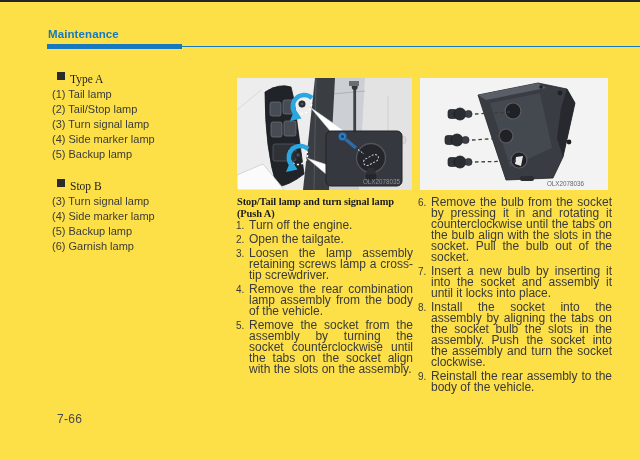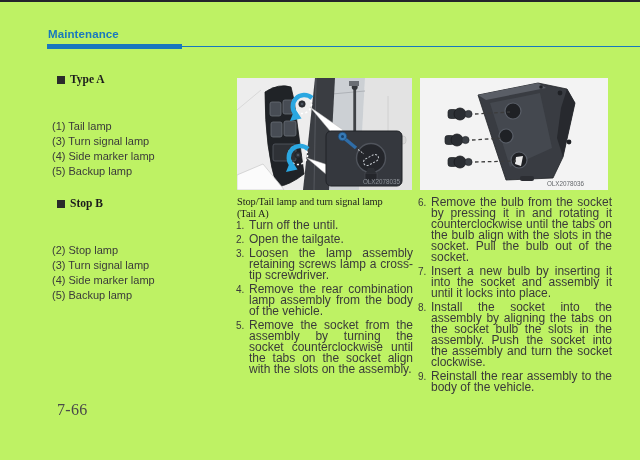--- a/index.html
+++ b/index.html
@@ -1,20 +1,20 @@
 <!DOCTYPE html>
 <html><head>
 <meta charset="utf-8">
 <style>
   * { margin: 0; padding: 0; box-sizing: border-box; }
   html,body { background:#ffffff; }
   .page {
     position: relative;
     width: 640px; height: 460px;
-    background: #bef264;
+    background: #fde047;
     font-family: "Liberation Sans", sans-serif;
     color: #3a3a3a;
     overflow: hidden;
   }
   .top-rule {
     position: absolute; left: 0; top: 0;
     width: 640px; height: 2px;
     background: #23242c;
   }
   .header-title {
@@ -27,56 +27,56 @@
     width: 135px; height: 5px; background: #1878be;
   }
   .rule-thin {
     position: absolute; left: 182px; top: 46px;
     width: 458px; height: 1.4px; background: #1878be;
   }
   
   .lamp-col { position: absolute; left: 52px; top: 72px; width: 180px; }
   .type-heading {
     font-family: "Liberation Serif", serif;
-    font-weight: bold; font-size: 11.5px; color: #1c1c1c;
+    font-weight: normal; font-size: 11.5px; color: #1c1c1c;
     padding-left: 5px; line-height: 15px;
-    display: flex; align-items: center;
+    display: flex; align-items: flex-start;
   }
   .sq {
     display: inline-block; width: 8px; height: 8px;
     background: #2b2b2b; margin-right: 5px; flex: 0 0 auto;
   }
-  .lamp-list { list-style: none; margin-top: 32px; }
+  .lamp-list { list-style: none; }
   .lamp-list li { font-size: 11px; line-height: 15px; color: #3a3a3a; }
   .type-gap { height: 17px; }
   
   .fig1 { position: absolute; left: 237px; top: 78px; width: 175px; height: 112px; }
   .fig2 { position: absolute; left: 420px; top: 78px; width: 188px; height: 112px; }
   
   .caption {
     position: absolute; left: 237px; top: 196px; width: 180px;
-    font-family: "Liberation Serif", serif; font-weight: normal;
+    font-family: "Liberation Serif", serif; font-weight: bold;
     font-size: 10.4px; line-height: 11.5px; color: #1c1c1c;
     letter-spacing: -0.1px; white-space: nowrap;
   }
   .caption .cap2 { display: block; white-space: normal; }
   .steps { position: absolute; list-style: none; }
   .steps-mid { left: 236px; top: 220px; width: 177px; }
   .steps-right { left: 418px; top: 197px; width: 194px; }
   .step { display: flex; margin-bottom: 3px; }
   .step-num {
     flex: 0 0 13px; font-size: 10px; line-height: 11px; color: #3a3a3a;
   }
   .step-text {
     flex: 1 1 auto; font-size: 12px; line-height: 11px; color: #3a3a3a;
     text-align: justify; text-justify: inter-word;
   }
   .page-num {
-    position: absolute; left: 57px; top: 401px;
-    font-size: 16px; color: #4a4a4a; letter-spacing: 0.3px; font-family: Liberation Serif, serif;
+    position: absolute; left: 57px; top: 412px;
+    font-size: 12px; color: #4a4a4a; letter-spacing: 0.3px;
   }
   svg { display: block; }
   .figcode1 { font-family: "Liberation Sans", sans-serif; font-size: 6.3px; fill: #8d9298; }
   .figcode2 { font-family: "Liberation Sans", sans-serif; font-size: 6.3px; fill: #64676b; }
 </style>
 </head>
 <body>
 
 <div class="page">
   <div class="top-rule"></div>
@@ -84,34 +84,35 @@
   <div class="rule-thick"></div>
   <div class="rule-thin"></div>
 
   <div class="lamp-col">
     <div class="type-heading">
       <span class="sq"></span>
       <span>Type A</span>
     </div>
     <ul class="lamp-list">
       <li>(1) Tail lamp</li>
+      <li>(2) Tail/Stop lamp</li>
       <li>(3) Turn signal lamp</li>
       <li>(4) Side marker lamp</li>
       <li>(5) Backup lamp</li>
     </ul>
     <div class="type-gap"></div>
     <div class="type-heading">
       <span class="sq"></span>
       <span>Stop B</span>
     </div>
     <ul class="lamp-list">
-      <li>(2) Stop lamp</li>
       <li>(3) Turn signal lamp</li>
       <li>(4) Side marker lamp</li>
       <li>(5) Backup lamp</li>
+      <li>(6) Garnish lamp</li>
     </ul>
   </div>
 
   <div class="fig1">
     <svg viewBox="0 0 175 112" width="175" height="112">
       <rect x="0" y="0" width="175" height="112" fill="#ededed"></rect>
 
       <path d="M128,0 L175,0 L175,112 L122,112 Z" fill="#e3e3e3"></path>
       <line x1="151" y1="18" x2="151" y2="95" stroke="#d0d0d0" stroke-width="1"></line>
       <rect x="153" y="58" width="16" height="8" rx="3" fill="#d8d8d8" stroke="#bfbfbf" stroke-width="0.6"></rect>
@@ -221,27 +222,27 @@
         <line x1="55" y1="36" x2="90" y2="34"></line>
         <line x1="52" y1="62" x2="84" y2="60"></line>
         <line x1="55" y1="84" x2="96" y2="83"></line>
       </g>
       <text class="figcode2" x="164" y="108" text-anchor="end">OLX2078036</text>
     </svg>
   </div>
 
   <div class="caption">
     <span>Stop/Tail lamp and turn signal lamp</span>
-    <span class="cap2">(Tail A)</span>
+    <span class="cap2">(Push A)</span>
   </div>
 
   <ol class="steps steps-mid">
     <li class="step">
       <span class="step-num">1.</span>
-      <span class="step-text">Turn off the until.</span>
+      <span class="step-text">Turn off the engine.</span>
     </li>
     <li class="step">
       <span class="step-num">2.</span>
       <span class="step-text">Open the tailgate.</span>
     </li>
     <li class="step">
       <span class="step-num">3.</span>
       <span class="step-text">Loosen the lamp assembly retaining screws lamp a cross-tip screwdriver.</span>
     </li>
     <li class="step">

